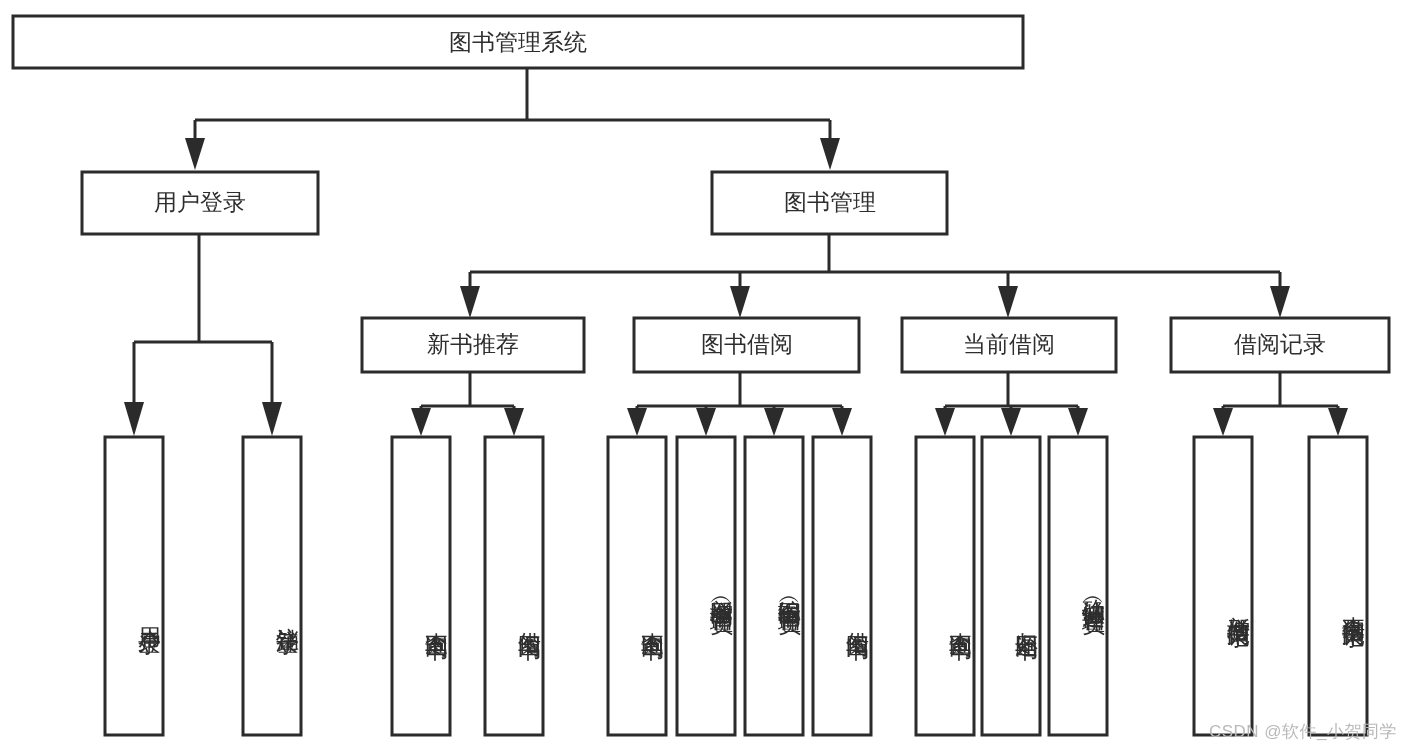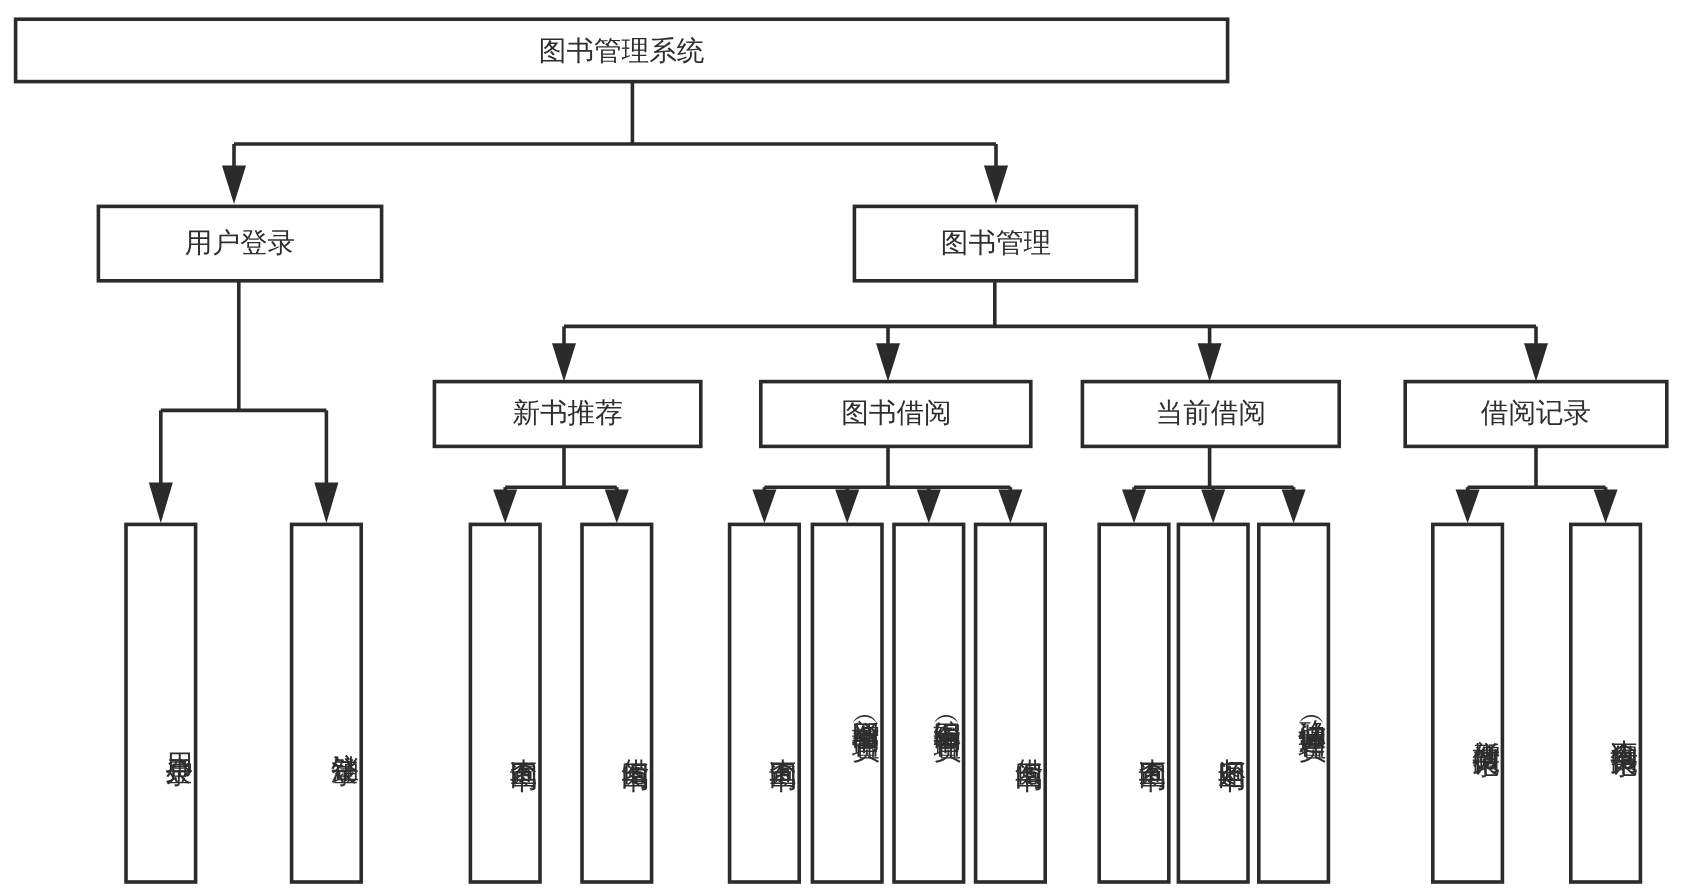--- a/index.html
+++ b/index.html
@@ -185,13 +185,14 @@
   <div class="vlabel-box" style="left:608px; top:500px; width:58px; height:235px;">查询图书</div>
   <div class="vlabel-box" style="left:677px; top:445px; width:58px; height:290px;">新增图书（管理员）</div>
   <div class="vlabel-box" style="left:745px; top:445px; width:58px; height:290px;">编辑图书（管理员）</div>
   <div class="vlabel-box" style="left:813px; top:500px; width:58px; height:235px;">借阅图书</div>
   <div class="vlabel-box" style="left:916px; top:500px; width:58px; height:235px;">查询图书</div>
   <div class="vlabel-box" style="left:982px; top:500px; width:58px; height:235px;">归还图书</div>
   <div class="vlabel-box" style="left:1049px; top:445px; width:58px; height:290px;">确认归还（管理员）</div>
   <div class="vlabel-box" style="left:1194px; top:473px; width:58px; height:262px;">新增借阅记录</div>
   <div class="vlabel-box" style="left:1309px; top:473px; width:58px; height:262px;">查询借阅记录</div>
 
+  <div class="watermark">CSDN @软件_小贺同学</div>
 </div>
 
 </body></html>

